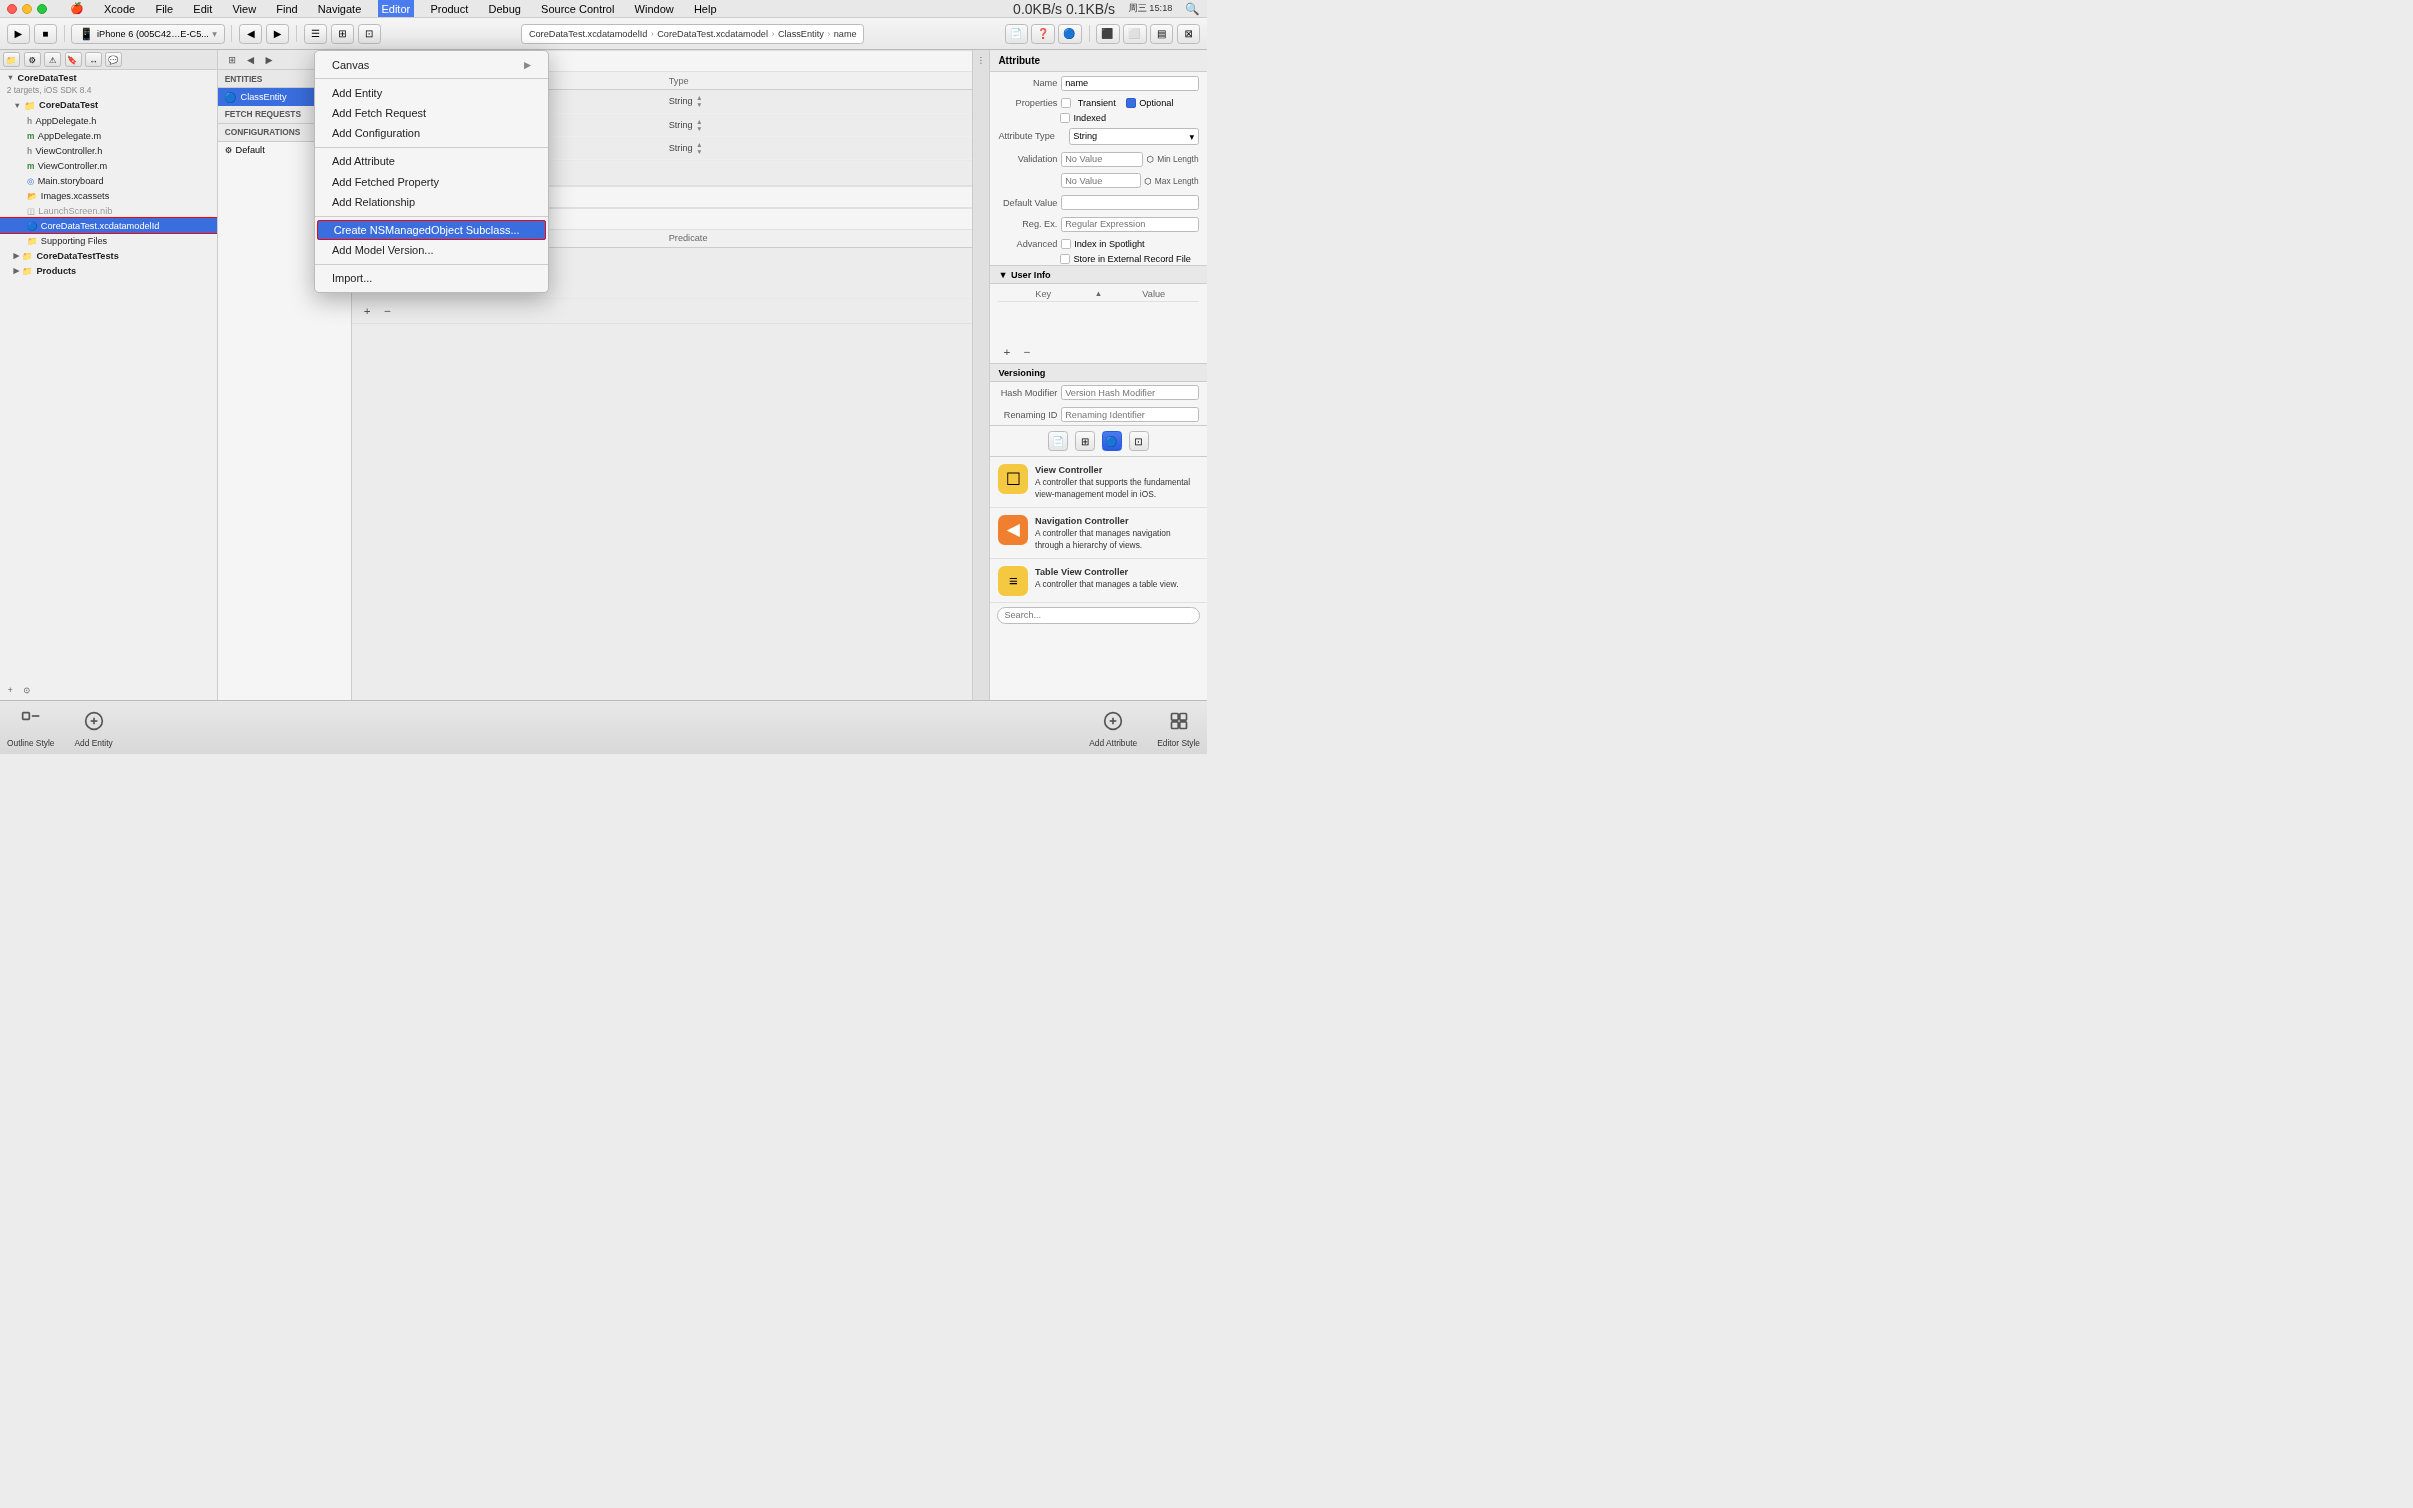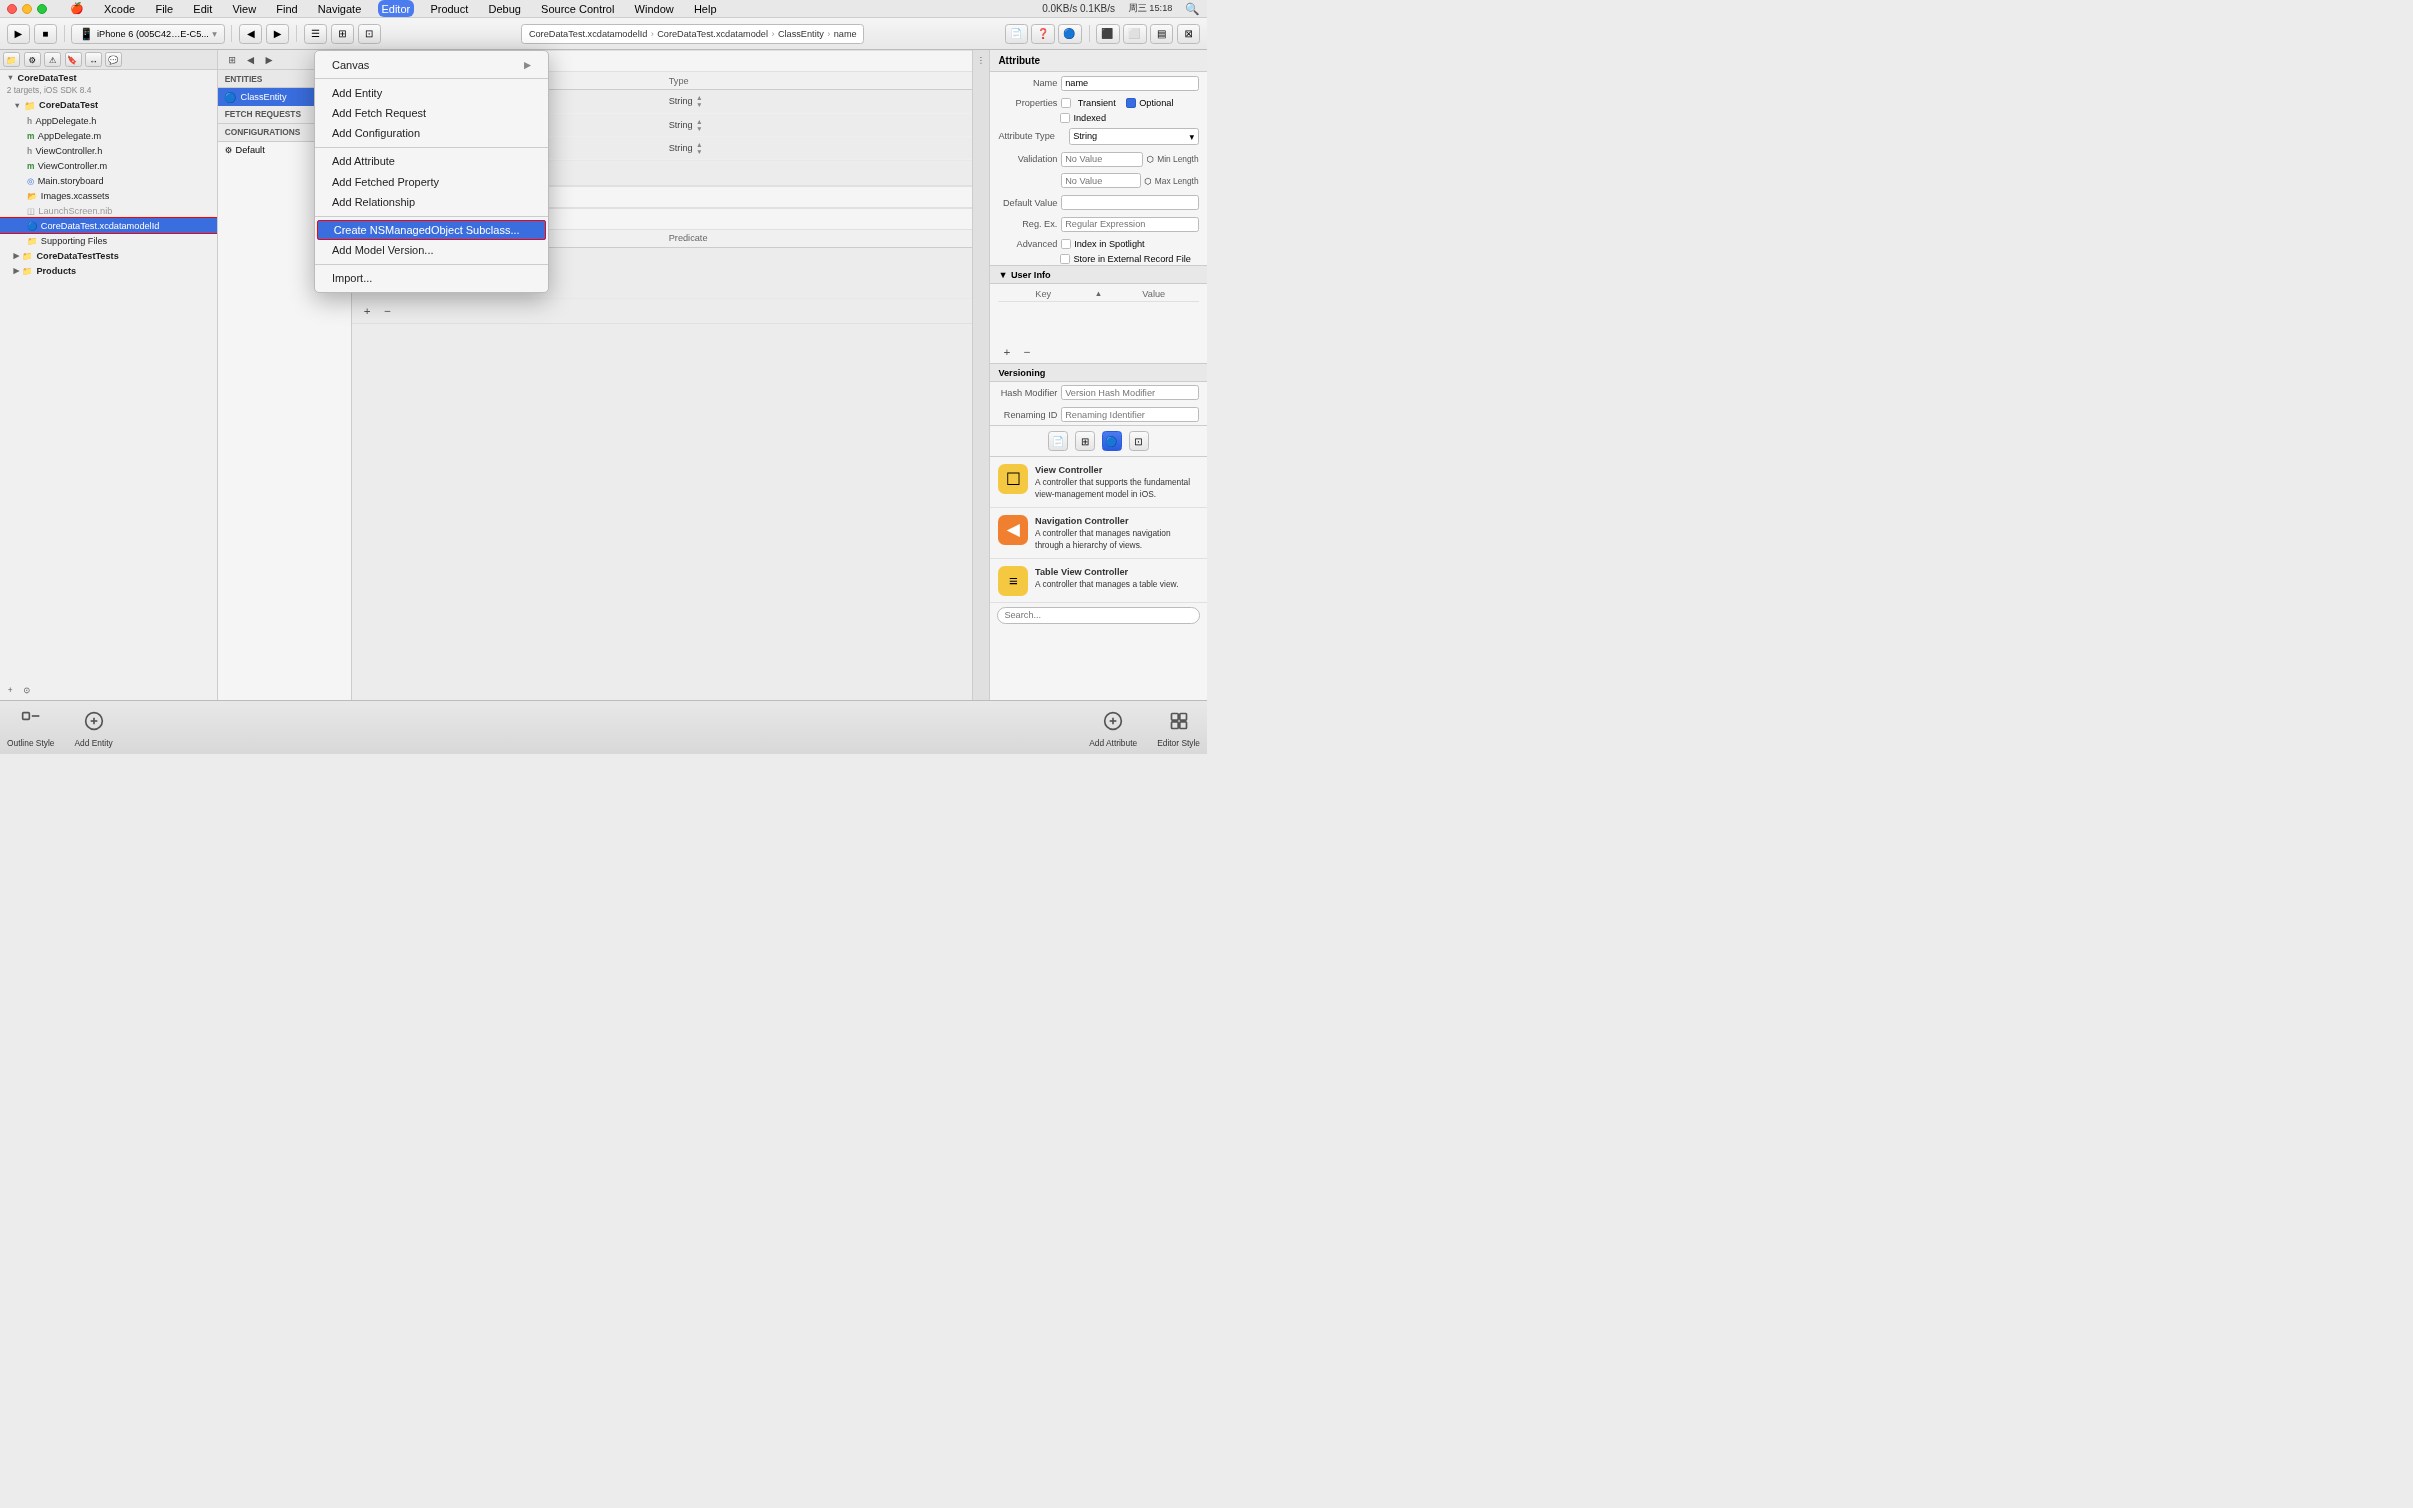--- a/index.html
+++ b/index.html
@@ -31,21 +31,20 @@
     .menubar-item {
       cursor: pointer;
       padding: 0 3.4px;
       height: 100%;
       display: flex;
       align-items: center;
     }
     .menubar-item.active {
       background: #4a7bef;
       color: white;
-      border-radius: 6px;
     }
     .traffic-lights {
       display: flex;
       gap: 5px;
       margin-right: 6.7px;
     }
     .traffic-light {
       width: 10px;
       height: 10px;
       border-radius: 50%;
@@ -619,21 +618,21 @@
   <div class="menubar-item">View</div>
   <div class="menubar-item">Find</div>
   <div class="menubar-item">Navigate</div>
   <div class="menubar-item active">Editor</div>
   <div class="menubar-item">Product</div>
   <div class="menubar-item">Debug</div>
   <div class="menubar-item">Source Control</div>
   <div class="menubar-item">Window</div>
   <div class="menubar-item">Help</div>
   <div style="flex:1"></div>
-  <div style="font-size:10px;color:#333;">0.0KB/s 0.1KB/s</div>
+  <div style="font-size:14px;color:#333;">0.0KB/s 0.1KB/s</div>
   <div style="font-size:9.2px;color:#333;">周三 15:18</div>
   <div style="font-size:11.7px;">🔍</div>
 </div>
 
 <div class="toolbar">
   <div class="toolbar-btn">▶</div>
   <div class="toolbar-btn">■</div>
   <div class="toolbar-sep"></div>
   <div class="toolbar-scheme">
     <span style="font-size:11.7px;">📱</span>

